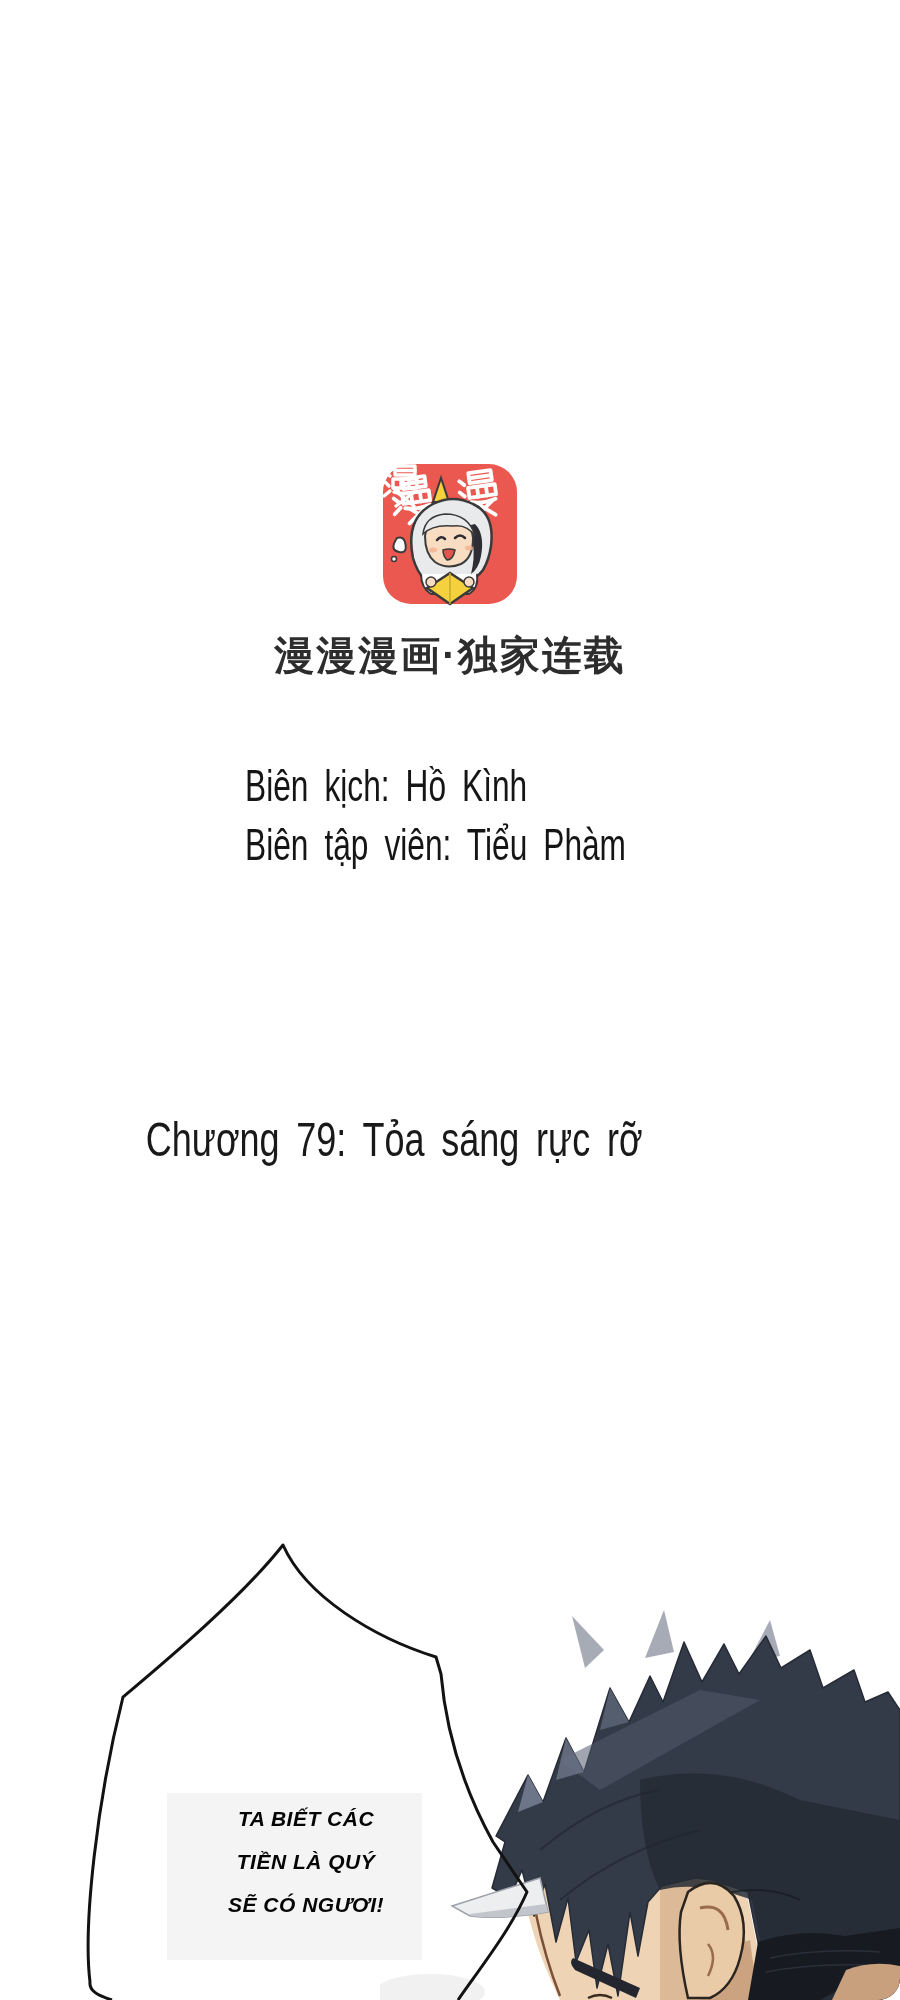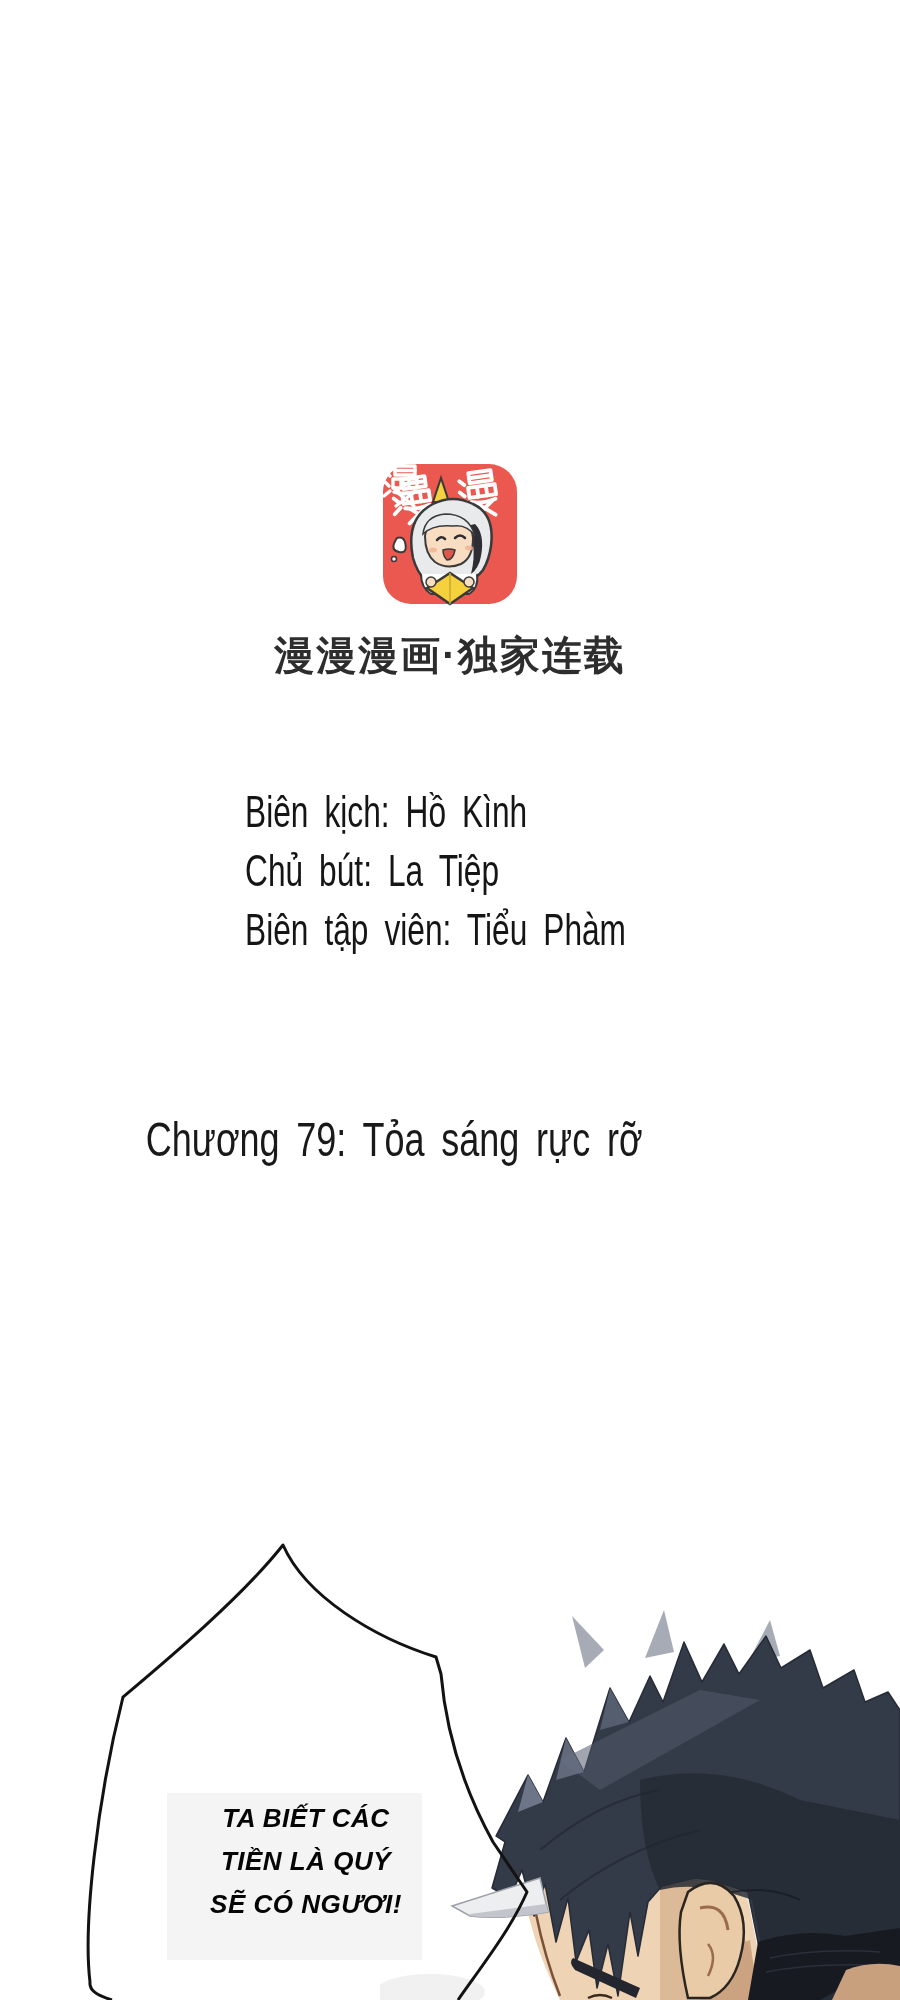--- a/index.html
+++ b/index.html
@@ -1,41 +1,41 @@
 <!DOCTYPE html>
 <html><head>
 <meta charset="utf-8">
 <style>
   html,body{margin:0;padding:0;background:#ffffff;}
   .page{position:relative;width:900px;height:2000px;background:#ffffff;overflow:hidden;
-        font-family:"Liberation Sans",sans-serif;}
+        font-family:"Liberation Sans",sans-serif;border-radius:22px;}
   .abs{position:absolute;}
 
   
   .icon-svg{left:381px;top:462px;width:138px;height:158px;}
 
   
   .subtitle{left:0;top:628px;width:900px;text-align:center;
             font-size:40px;font-weight:800;color:#2d2d2d;letter-spacing:2px;}
 
   
-  .credits{left:245px;top:756px;color:#151515;font-size:44px;line-height:59px;white-space:nowrap;margin-top:26px;}
+  .credits{left:245px;top:756px;color:#151515;font-size:44px;line-height:59px;white-space:nowrap;}
   .credits .cline span{display:inline-block;transform:scaleX(0.72);transform-origin:left center;
                        font-weight:500;word-spacing:10px;letter-spacing:0px;}
 
   
   .chapter{left:0;top:1112px;width:788px;text-align:center;font-size:48px;line-height:56px;
            color:#191919;white-space:nowrap;}
   .chapter span{display:inline-block;transform:scaleX(0.75);transform-origin:center center;
                 font-weight:500;word-spacing:9px;}
 
   
   .bubble-backdrop{left:167px;top:1793px;width:255px;height:167px;background:#f4f4f4;}
   .bubble-text{left:151px;top:1797px;width:310px;text-align:center;color:#050505;
-               font-size:26px;line-height:43px;font-style:italic;font-weight:800;
+               font-size:21px;line-height:43px;font-style:italic;font-weight:800;
                letter-spacing:0.5px;white-space:nowrap;}
 
   svg{display:block;}
 </style>
 </head>
 <body>
 
 <div class="page">
 
   <svg class="abs icon-svg" viewBox="0 0 138 158">
@@ -79,21 +79,20 @@
       <path d="M69,111 L69,142" stroke="#caa92f" stroke-width="1.5"></path>
       <circle cx="50" cy="120" r="5" fill="#f8ddc3" stroke="#3a3a3a" stroke-width="1.5"></circle>
       <circle cx="88" cy="120" r="5" fill="#f8ddc3" stroke="#3a3a3a" stroke-width="1.5"></circle>
     </g>
   </svg>
 
   <div class="abs subtitle">漫漫漫画·独家连载</div>
 
   <div class="abs credits">
     <div class="cline"><span>Biên kịch: Hồ Kình</span></div>
-    <div class="cline"><span>Chủ bút: La Tiệp</span></div>
     <div class="cline"><span>Biên tập viên: Tiểu Phàm</span></div>
   </div>
 
   <div class="abs chapter">
     <span>Chương 79: Tỏa sáng rực rỡ</span>
   </div>
 
   <svg class="abs" style="left:60px;top:1500px;width:500px;height:500px;" viewBox="60 1500 500 500">
     <path d="M112,2000 C96,1995 89,1990 90,1982 C83,1925 97,1800 123,1697
              C167,1660 242,1597 283,1545 C306,1597 375,1638 436,1657 L441,1674

